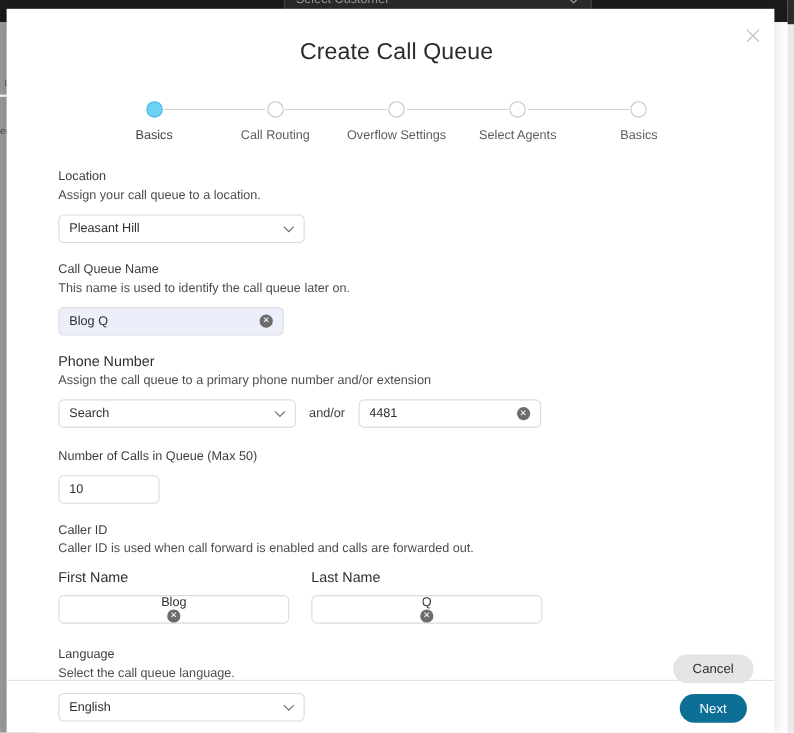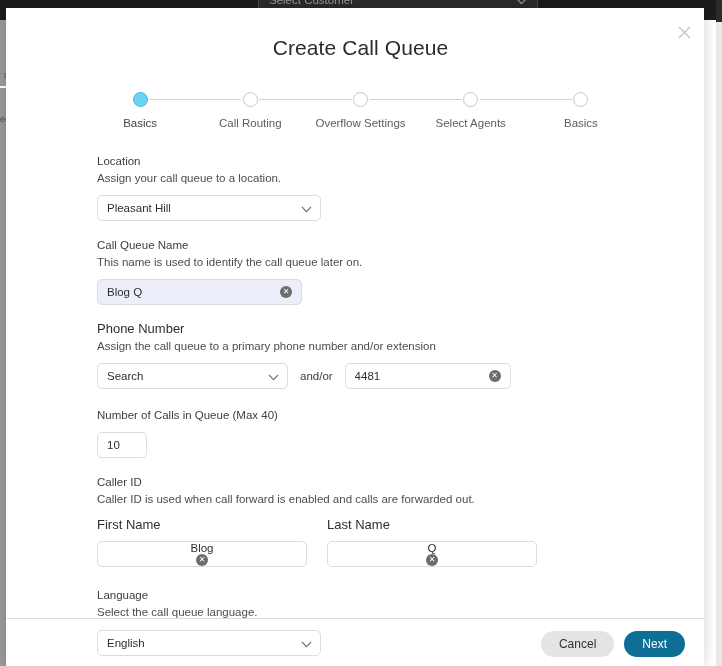--- a/index.html
+++ b/index.html
@@ -171,21 +171,20 @@
     margin-top: 8px;
     font-size: 11.5px;
     color: #5d5d5d;
     white-space: nowrap;
   }
   .step.active .step-label { color: #444; }
 
   
   .form-body {
     padding: 24px 36px 0 36px;
-    margin-left: 44px;
   }
   .field-block { margin-bottom: 0; }
   .field-title {
     font-size: 11.5px;
     color: #3d3d3d;
     line-height: 16px;
   }
   .field-title.big {
     font-size: 13px;
     color: #2f2f2f;
@@ -233,23 +232,23 @@
     font-size: 8px;
     line-height: 12px;
     text-align: center;
     cursor: pointer;
     user-select: none;
     font-family: "DejaVu Sans", sans-serif;
   }
 
   .w-location  { width: 224px; margin-top: 9px; }
   .w-queuename { width: 205px; margin-top: 9px; gap: 32px; }
-  .w-search    { width: 191px; }
+  .w-search    { width: 216px; }
   .w-ext       { width: 166px; }
-  .w-count     { width: 50px; margin-top: 9px; }
+  .w-count     { width: 92px; margin-top: 9px; }
   .w-language  { width: 224px; margin-top: 10px; }
 
   .phone-row {
     display: flex;
     align-items: center;
     margin-top: 9px;
   }
   .andor-text {
     font-size: 11.5px;
     color: #3d3d3d;
@@ -274,20 +273,21 @@
     height: 1px;
     background: #dededf;
   }
   .footer {
     position: absolute;
     right: 19px;
     bottom: 9px;
     display: flex;
     align-items: center;
     gap: 10px;
+    flex-direction: column;
   }
   .btn {
     border: none;
     border-radius: 15px;
     height: 26px;
     padding: 0 18px;
     font-size: 12px;
     font-family: "Liberation Sans", sans-serif;
     cursor: pointer;
   }
@@ -426,21 +426,21 @@
           <div class="ctl w-ext">
             <span class="val">4481</span>
             <span class="clear-btn">✕</span>
           </div>
         </div>
       </div>
 
       <div class="gap-18"></div>
 
       <div class="field-block">
-        <div class="field-title">Number of Calls in Queue (Max 40)</div>
+        <div class="field-title">Number of Calls in Queue (Max 50)</div>
         <div class="ctl w-count">
           <span class="val">10</span>
         </div>
       </div>
 
       <div class="gap-16"></div>
 
       <div class="field-block">
         <div class="field-title">Caller ID</div>
         <div class="field-desc">Caller ID is used when call forward is enabled and calls are forwarded out.</div>

